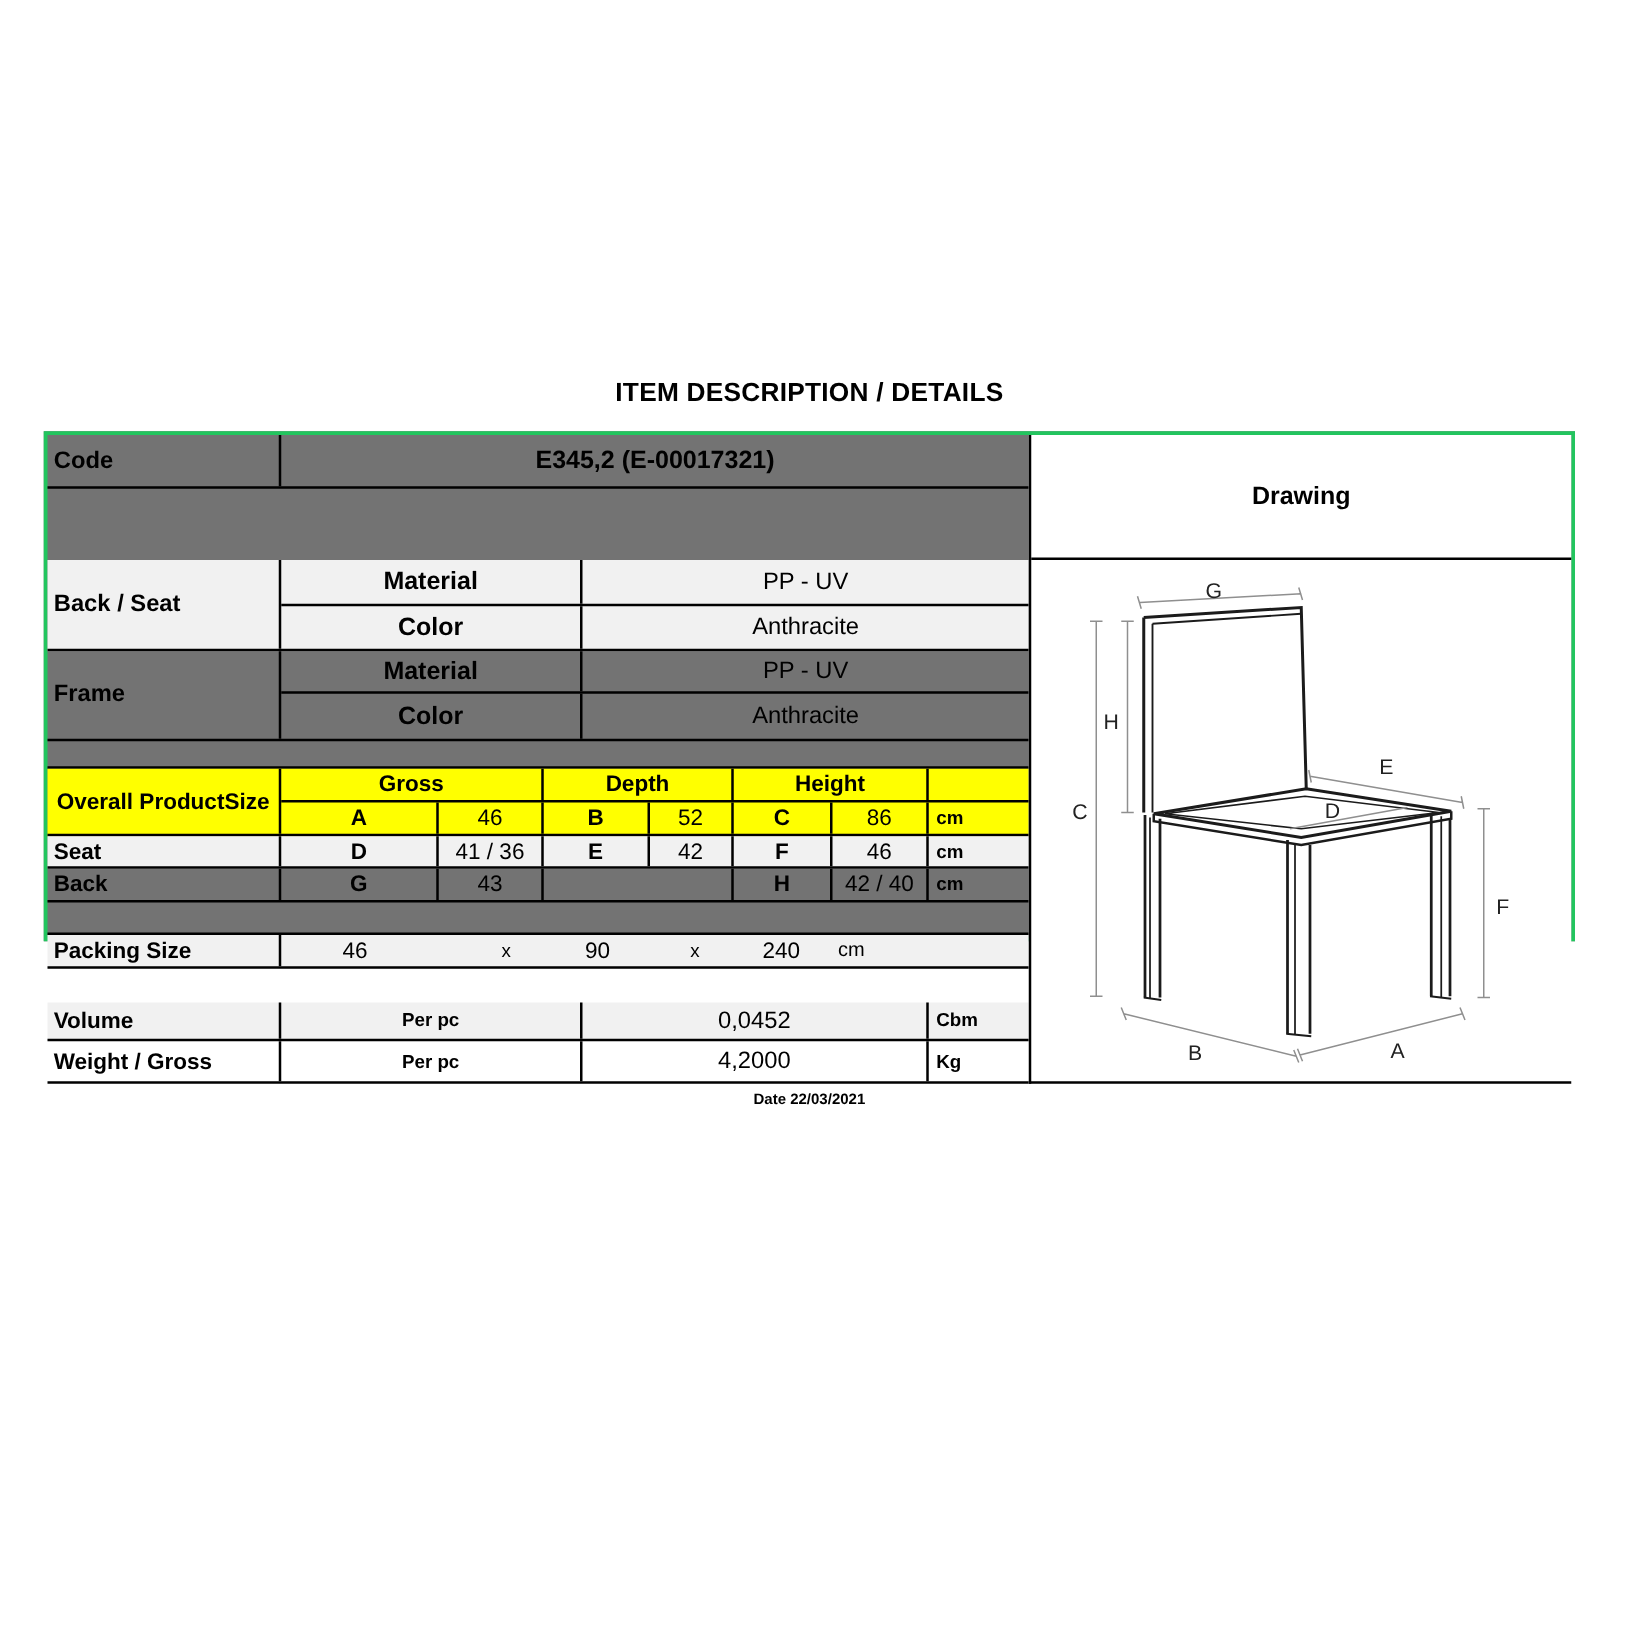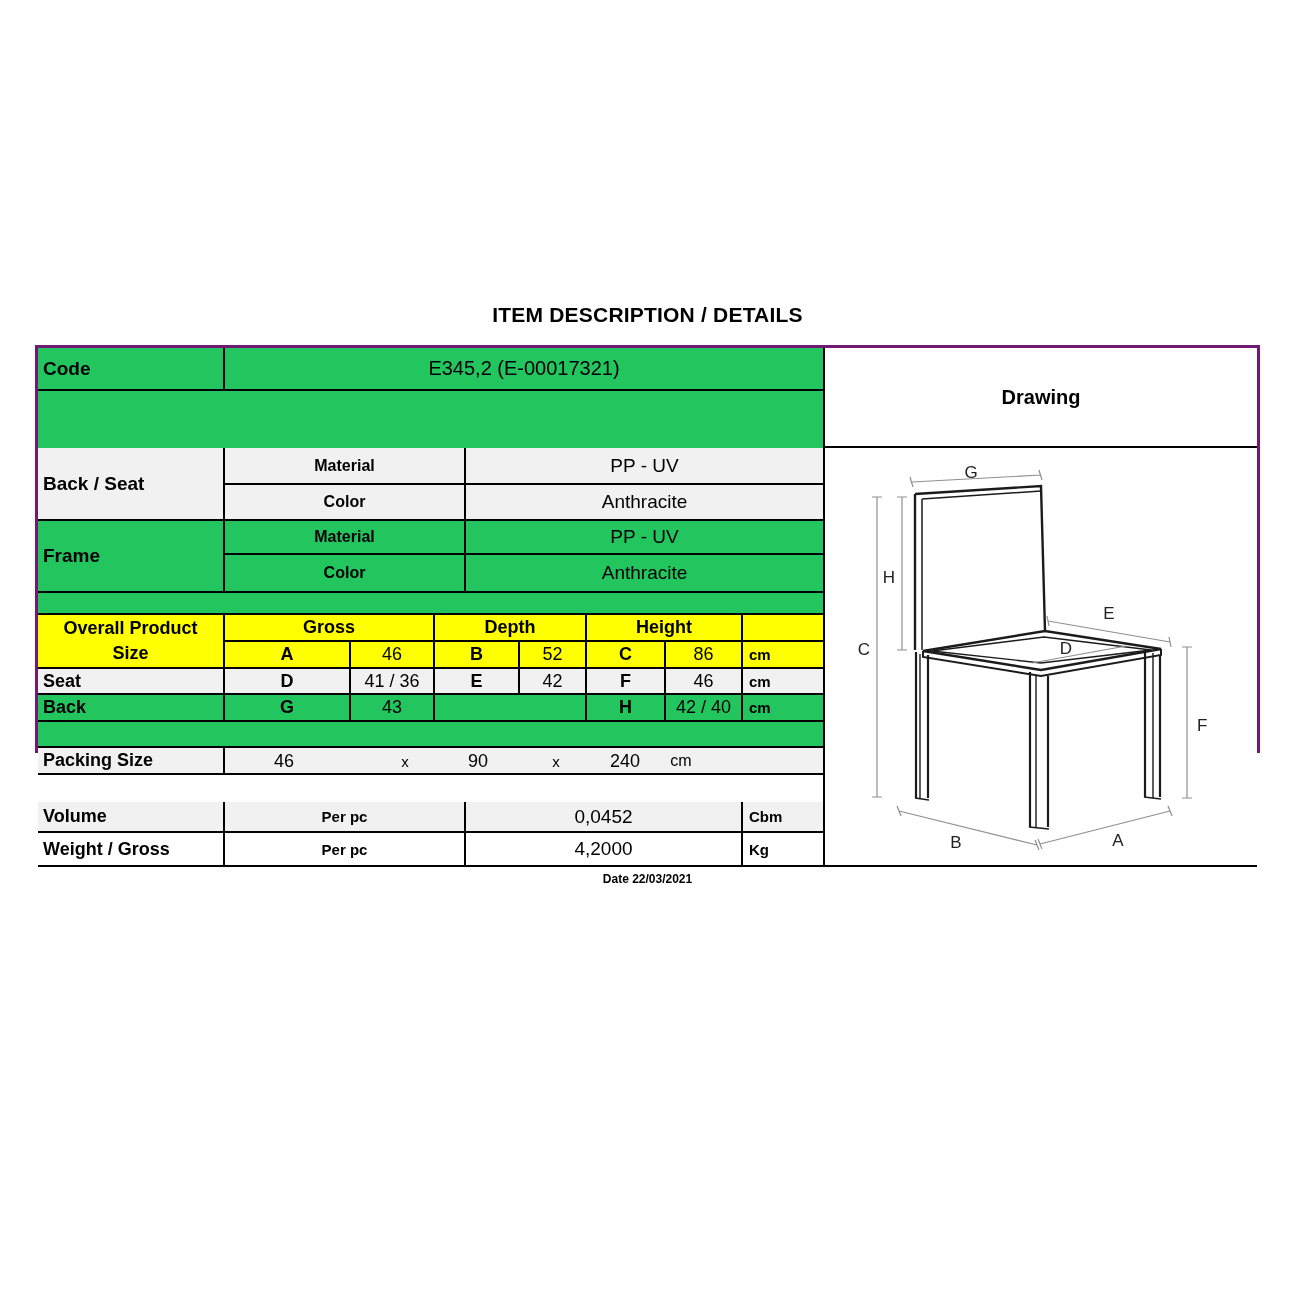--- a/index.html
+++ b/index.html
@@ -1,40 +1,40 @@
 <!DOCTYPE html>
 <html><head>
 <meta charset="utf-8">
 <style>
   html,body{margin:0;padding:0;background:#fff;}
   body{width:1300px;height:1300px;font-family:"Liberation Sans",sans-serif;color:#000;}
   .sheet{position:relative;width:1300px;height:1300px;background:#fff;overflow:hidden;}
   .title{position:absolute;left:35px;top:303px;width:1225px;text-align:center;
          font-weight:bold;font-size:21px;letter-spacing:.2px;}
   .tbl{position:absolute;left:35px;top:345px;width:1225px;height:408px;
-       border:3px solid #701a75;box-sizing:border-box;background:#22c55e;}
+       border:3px solid #22c55e;box-sizing:border-box;background:#737373;}
   .row{position:absolute;left:0;width:785px;box-sizing:border-box;
        border-bottom:2px solid #000;display:flex;align-items:stretch;}
   .cell{box-sizing:border-box;border-right:2px solid #000;display:flex;
         align-items:center;justify-content:center;overflow:hidden;}
   .cell.last{border-right:none;}
   .lab{justify-content:flex-start;padding-left:5px;font-weight:bold;font-size:19px;}
   .lab2{justify-content:flex-start;padding-left:5px;font-weight:bold;font-size:18px;}
-  .val-bold{font-weight:normal;font-size:20px;border-radius:20px;}
+  .val-bold{font-weight:bold;font-size:20px;border-radius:20px;}
   .val-reg{font-size:19px;}
-  .small-bold{font-weight:bold;font-size:16px;}
+  .small-bold{font-weight:bold;font-size:20px;}
   .num{font-size:18px;}
   .key{font-weight:bold;font-size:18px;}
   .unit{justify-content:flex-start;padding-left:6px;font-weight:bold;font-size:15px;}
   .shade{background:#f1f1f1;}
   .yellow{background:#ffff00;}
   .subcol{flex:1 1 auto;display:flex;flex-direction:column;}
   .subrow{display:flex;box-sizing:border-box;border-bottom:2px solid #000;align-items:stretch;}
   .subrow.nob{border-bottom:none;}
-  .ylab{flex-direction:column;justify-content:center;font-weight:bold;font-size:18px;line-height:25px;text-align:center;}
+  .ylab{flex-direction:row;justify-content:center;font-weight:bold;font-size:18px;line-height:25px;text-align:center;}
   .psval{position:relative;}
   .psval span{position:absolute;top:50%;transform:translate(-50%,-50%);}
   .drawcell{position:absolute;left:785px;top:0;width:434px;height:519px;box-sizing:border-box;
             border-left:2px solid #000;border-bottom:2px solid #000;background:#fff;}
   .drawhead{height:100px;box-sizing:border-box;border-bottom:2px solid #000;display:flex;
             align-items:center;justify-content:center;font-weight:bold;font-size:20px;}
   .daterow{position:absolute;left:0;top:519px;width:1219px;height:23px;display:flex;
            align-items:center;justify-content:center;font-weight:bold;font-size:12px;}
   svg text{font-family:"Liberation Sans",sans-serif;font-size:17px;fill:#222;}
 </style>

